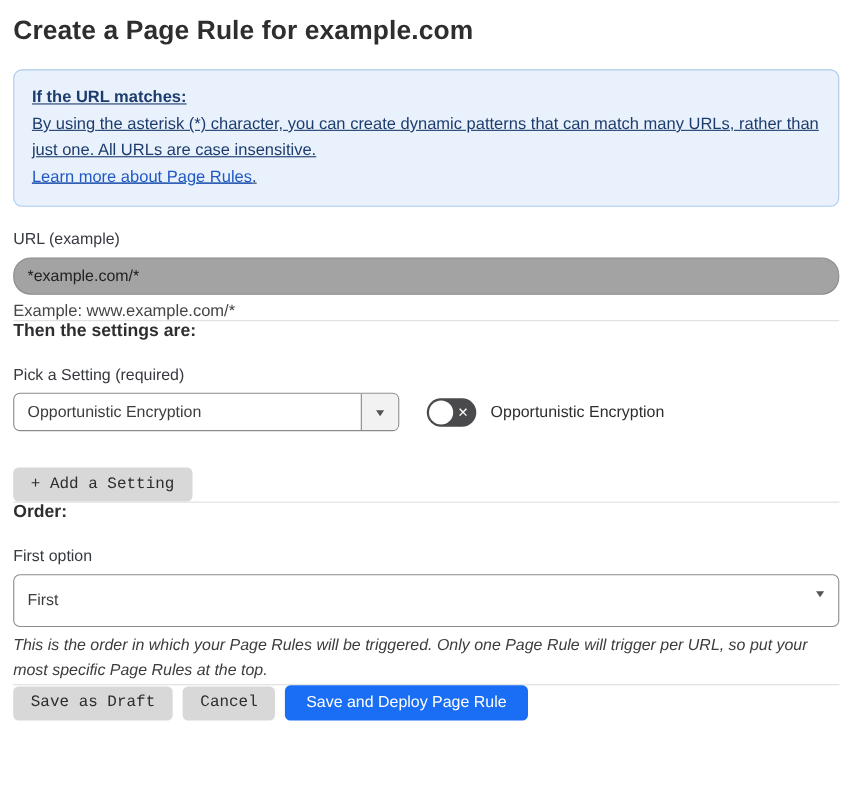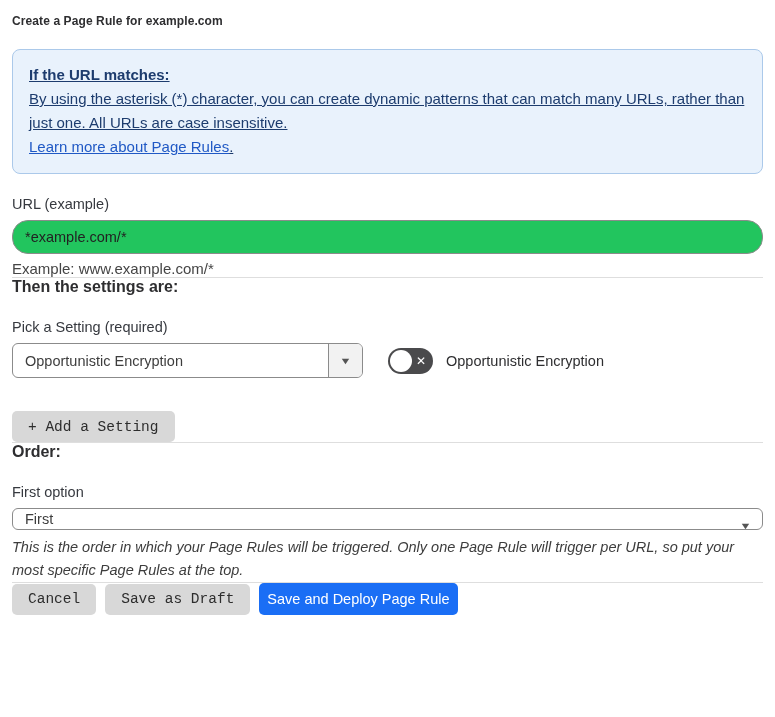--- a/index.html
+++ b/index.html
@@ -6,21 +6,21 @@
   html, body { background: #ffffff; }
   body {
     width: 775px;
     min-height: 717px;
     font-family: "Liberation Sans", sans-serif;
     color: #313131;
   }
   .container { padding: 12px 12px 14px 12px; }
 
   h1.page-title {
-    font-size: 12px;
+    font-size: 24px;
     font-weight: 700;
     color: #2e2e30;
     letter-spacing: .1px;
     margin: 2px 0 21px 0;
   }
 
   .info-box {
     background: #e9f2fc;
     border: 1px solid #abc9ea;
     border-radius: 8px;
@@ -48,21 +48,21 @@
 
   .url-input {
     width: 751px;
     height: 34px;
     border: 1px solid #8b8b8b;
     border-radius: 16px;
     padding: 0 12px;
     font-family: "Liberation Sans", sans-serif;
     font-size: 14.5px;
     color: #222;
-    background: #22c55e;
+    background: #a3a3a3;
     outline: none;
   }
 
   .example-text {
     font-size: 15px;
     color: #454545;
     margin-top: 6px;
   }
 
   hr.divider {
@@ -155,21 +155,21 @@
     border-radius: 5px;
     font-family: Liberation Mono, monospace;
     font-size: 14.5px;
     color: #2d2d2d;
     cursor: pointer;
   }
   .add-setting-btn { margin-top: 33px; }
 
   .order-select {
     width: 751px;
-    height: 22px;
+    height: 48px;
     position: relative;
     justify-content: flex-end;
   }
   .order-select .plain-arrow {
     position: absolute;
     right: 12px; top: 0;
     height: 33px;
     display: flex;
     align-items: center;
   }
@@ -183,21 +183,21 @@
     font-style: italic;
   }
 
   .footer-row {
     display: flex;
     align-items: center;
     gap: 9px;
   }
   .blue-btn {
     height: 32px;
-    padding: 0 8px;
+    padding: 0 19px;
     background: #1a6ef5;
     border: none;
     border-radius: 5px;
     font-family: "Liberation Sans", sans-serif;
     font-size: 14.5px;
     color: #ffffff;
     cursor: pointer;
   }
 </style>
 </head>
@@ -250,18 +250,18 @@
     <span class="plain-arrow">
         <span class="arrow-glyph">▼</span>
       </span>
   </div>
 
   <p class="helper-text">This is the order in which your Page Rules will be triggered. Only one Page Rule will trigger per URL, so put your most specific Page Rules at the top.</p>
 
   <hr class="divider hr-3">
 
   <div class="footer-row">
+    <button class="gray-btn">Save as Draft</button>
     <button class="gray-btn">Cancel</button>
-    <button class="gray-btn">Save as Draft</button>
     <button class="blue-btn">Save and Deploy Page Rule</button>
   </div>
 
 </div>
 
 </body></html>

